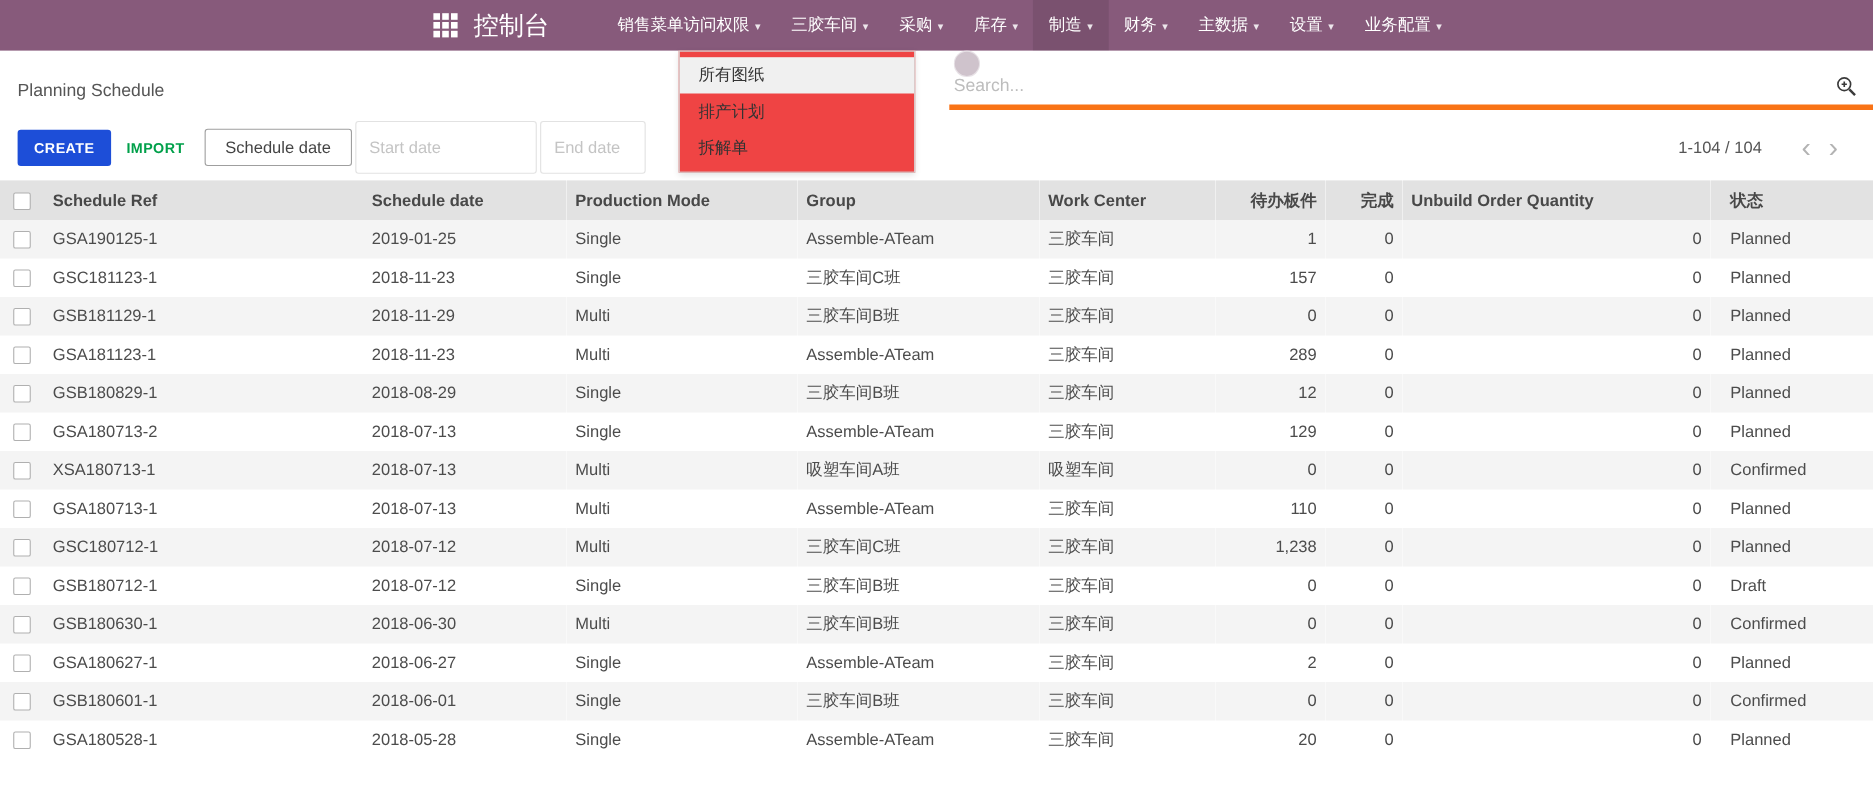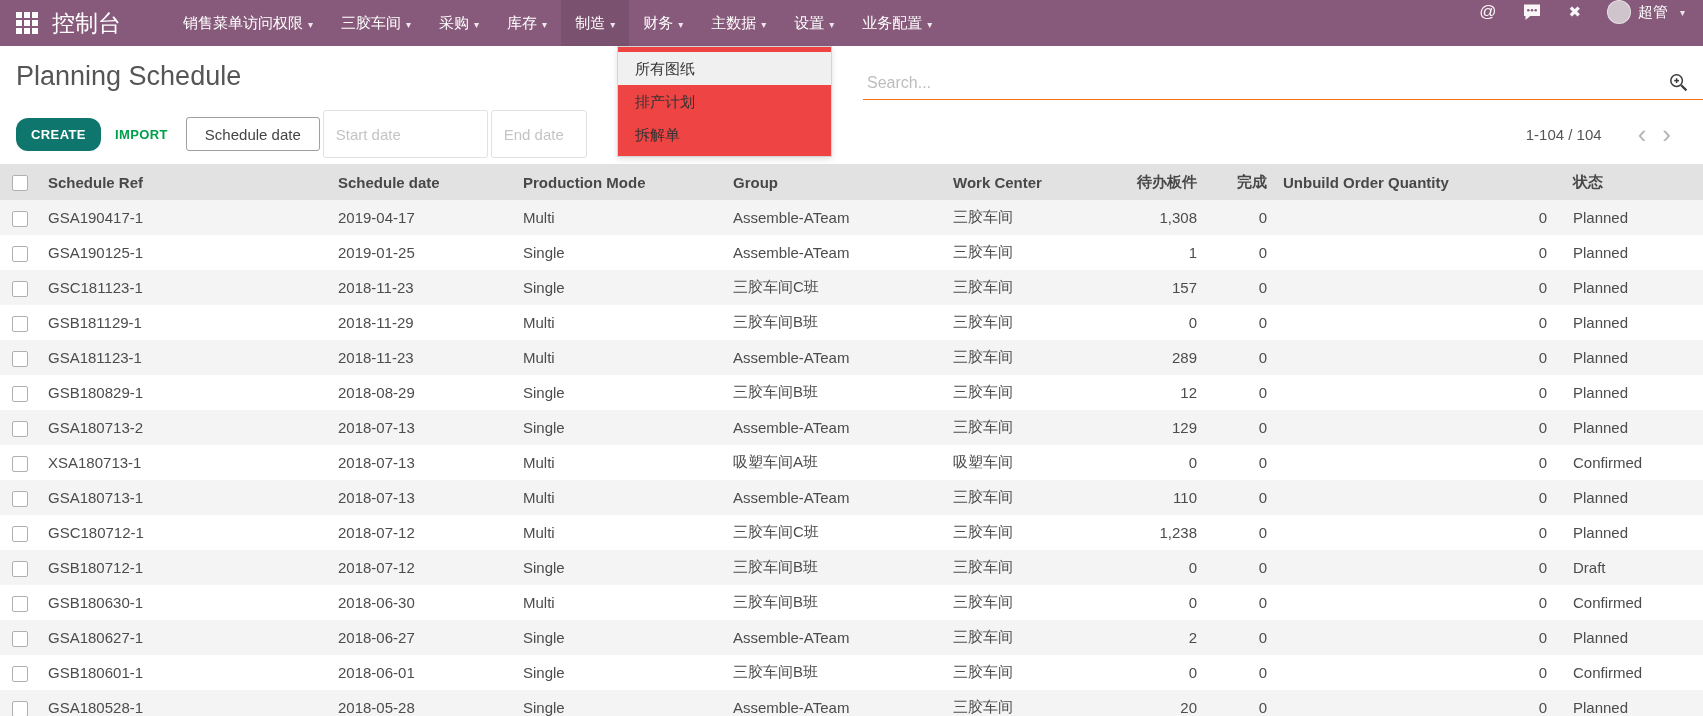--- a/index.html
+++ b/index.html
@@ -6,22 +6,22 @@
   html, body {
     width: 1703px; height: 716px; overflow: hidden;
     background: #fff;
     font-family: "Liberation Sans", "DejaVu Sans", sans-serif;
     color: #4c4c4c;
   }
 
   
   .topbar {
     height: 46px; background: #875A7B;
-    display: flex; align-items: flex-start; justify-content: space-between;
-    position: relative; z-index: 50;
+    display: flex; align-items: center; justify-content: space-between;
+    position: relative; z-index: 50; flex-direction: column;
   }
   .tb-left { display: flex; align-items: center; height: 100%; }
   .apps-grid {
     margin: 0 14px 0 16px; display: grid;
     grid-template-columns: repeat(3, 6px); grid-gap: 2px; cursor: pointer;
   }
   .apps-grid i { width: 6px; height: 6px; background: #fff; display: block; }
   .brand { color: #fff; font-size: 23px; font-weight: 500; margin-right: 48px; cursor: pointer; white-space: nowrap; }
   .menus { display: flex; align-items: center; height: 100%; }
   .menu-item {
@@ -32,22 +32,22 @@
   .menu-item .caret, .user-menu .caret { font-size: 10px; margin-left: 5px; opacity: .85; }
   .tb-right { display: flex; align-items: center; gap: 26px; margin-right: 18px; }
   .tb-icon { color: rgba(255,255,255,.95); font-size: 17px; cursor: pointer; display: inline-flex; align-items: center; }
   .tb-icon.x { font-size: 15px; }
   .user-menu { display: inline-flex; align-items: center; color: #fff; font-size: 15px; cursor: pointer; gap: 7px; }
   .avatar { width: 24px; height: 24px; border-radius: 50%; background: #cfc3cc; border: 1px solid rgba(255,255,255,.5); display: inline-block; }
 
   
   .cp { background: #fff; }
   .cp-row1 { height: 58px; display: flex; justify-content: space-between; align-items: flex-end; padding: 0 0 0 16px; }
-  .cp-row1 h1 { font-size: 27px; font-weight: 400; color: #555; margin-bottom: 12px; white-space: nowrap; }
-  .search { width: 840px; display: flex; align-items: center; border-bottom: 1px solid #f97316; padding: 0 14px 6px 4px; margin-bottom: 4px; }
+  .cp-row1 h1 { font-size: 16px; font-weight: 400; color: #555; margin-bottom: 12px; white-space: nowrap; }
+  .search { width: 840px; display: flex; align-items: center; border-bottom: 5px solid #f97316; padding: 0 14px 6px 4px; margin-bottom: 4px; }
   .search-input { flex: 1; border: none; outline: none; font-size: 16px; color: #4c4c4c; background: transparent; font-family: inherit; }
   .search-input::placeholder { color: #bdbdbd; }
   .search-icon { cursor: pointer; display: inline-flex; }
 
   .cp-row2 { height: 60px; display: flex; align-items: center; padding: 0 24px 0 16px; }
   .btn-create {
     border: none; color: #fff; font-size: 13px; font-weight: 600; letter-spacing: .4px;
     padding: 9px 15px; border-radius: 3px; cursor: pointer; font-family: inherit;
   }
   .btn-import {
@@ -157,21 +157,21 @@
         <svg width="21" height="21" viewBox="0 0 21 21" fill="none" stroke="#3a3a3a" stroke-width="1.5">
           <circle cx="8.6" cy="8.6" r="5.8"></circle>
           <line x1="13.2" y1="13.2" x2="18.4" y2="18.4" stroke-width="2.2"></line>
           <line x1="8.6" y1="6.2" x2="8.6" y2="11"></line>
           <line x1="6.2" y1="8.6" x2="11" y2="8.6"></line>
         </svg>
       </span>
     </div>
   </div>
   <div class="cp-row2">
-    <button class="btn-create" style="background: #0f766e; border-radius: 12px;">CREATE</button>
+    <button class="btn-create" style="background: #1d4ed8;">CREATE</button>
     <button class="btn-import" style="color: rgb(0, 160, 74);">IMPORT</button>
     <div class="filters">
       <button class="btn-schedule">Schedule date</button>
       <input class="date-input start" type="text" placeholder="Start date" style="">
       <input class="date-input end" type="text" placeholder="End date" style="">
     </div>
     <div class="pager">
       <span class="pager-range">1-104 / 104</span>
       <span class="pager-prev">‹</span>
       <span class="pager-next">›</span>
@@ -208,32 +208,20 @@
         <th>Work Center</th>
         <th>待办板件</th>
         <th>完成</th>
         <th>Unbuild Order Quantity</th>
         <th>状态</th>
       </tr>
     </thead>
     <tbody>
       <tr>
         <td><span class="cb"></span></td>
-        <td>GSA190417-1</td>
-        <td>2019-04-17</td>
-        <td>Multi</td>
-        <td>Assemble-ATeam</td>
-        <td>三胶车间</td>
-        <td>1,308</td>
-        <td>0</td>
-        <td>0</td>
-        <td>Planned</td>
-      </tr>
-      <tr>
-        <td><span class="cb"></span></td>
         <td>GSA190125-1</td>
         <td>2019-01-25</td>
         <td>Single</td>
         <td>Assemble-ATeam</td>
         <td>三胶车间</td>
         <td>1</td>
         <td>0</td>
         <td>0</td>
         <td>Planned</td>
       </tr>

